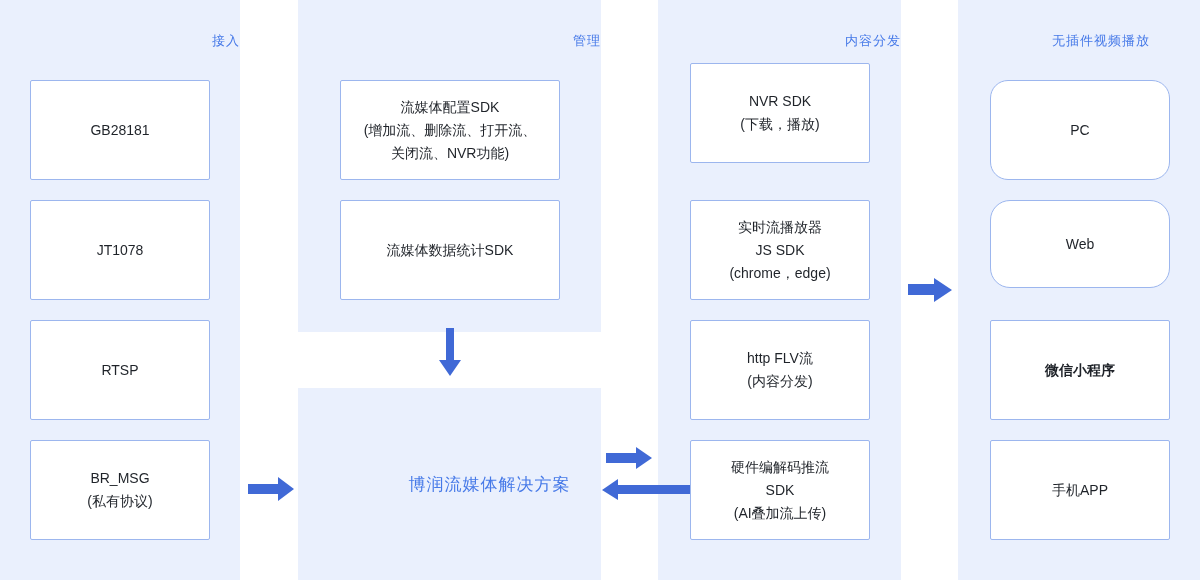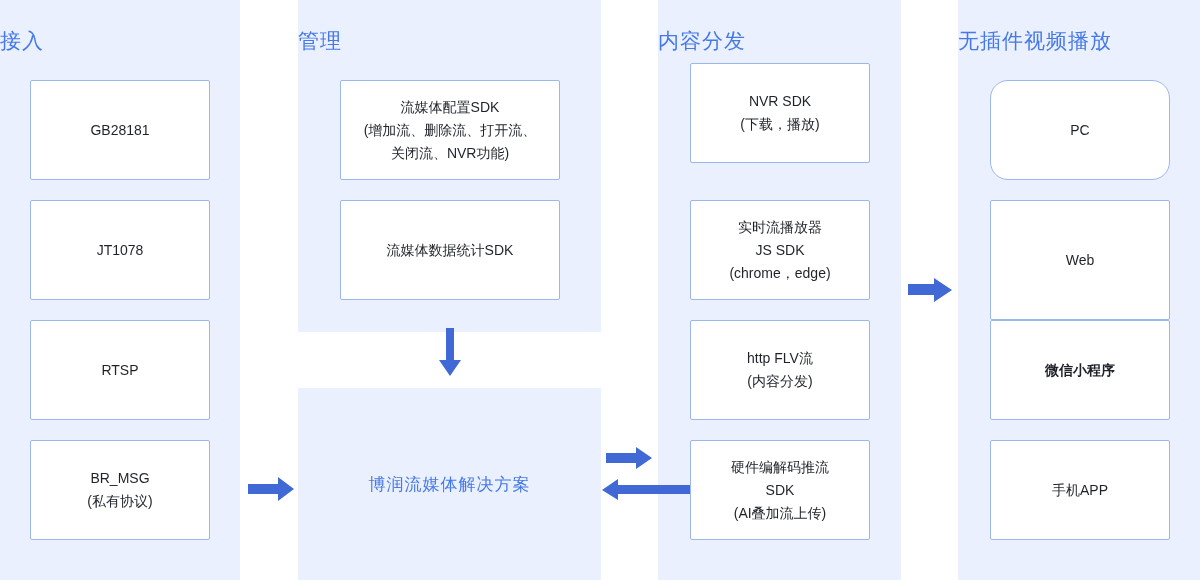--- a/index.html
+++ b/index.html
@@ -26,23 +26,23 @@
     background: #eaf0fd;
   }
   .band-access   { left: 0px;   width: 240px; height: 580px; }
   .band-manage   { left: 298px; width: 303px; height: 332px; }
   .band-solution { left: 298px; width: 303px; top: 388px; height: 192px; }
   .band-content  { left: 658px; width: 243px; height: 580px; }
   .band-play     { left: 958px; width: 242px; height: 580px; }
 
   .col-title {
     position: absolute;
-    text-align: left;
+    text-align: right;
     color: #4679e8;
-    font-size: 21px;
+    font-size: 13px;
     letter-spacing: 1px;
     line-height: 22px;
   }
 
   .node {
     position: absolute;
     background: #ffffff;
     border: 1px solid #9cb6ee;
     border-radius: 2px;
     box-sizing: border-box;
@@ -103,21 +103,21 @@
 
   <div class="node" style="left:340px; top:80px; width:220px; height:100px;">
     <span class="txt">流媒体配置SDK
 (增加流、删除流、打开流、
 关闭流、NVR功能)</span>
   </div>
   <div class="node" style="left:340px; top:200px; width:220px; height:100px;">
     <span class="txt">流媒体数据统计SDK</span>
   </div>
 
-  <div class="solution-label" style="left:298px; top:473px; width:303px;">博润流媒体解决方案</div>
+  <div class="solution-label" style="left:298px; top:473px; width:303px;padding-left:40px;">博润流媒体解决方案</div>
 
   <div class="node" style="left:690px; top:63px; width:180px; height:100px;">
     <span class="txt">NVR SDK
 (下载，播放)</span>
   </div>
   <div class="node" style="left:690px; top:200px; width:180px; height:100px;">
     <span class="txt">实时流播放器
 JS SDK
 (chrome，edge)</span>
   </div>
@@ -127,21 +127,21 @@
   </div>
   <div class="node" style="left:690px; top:440px; width:180px; height:100px;">
     <span class="txt">硬件编解码推流
 SDK
 (AI叠加流上传)</span>
   </div>
 
   <div class="node" style="left:990px; top:80px; width:180px; height:100px;border-radius:18px;">
     <span class="txt">PC</span>
   </div>
-  <div class="node" style="left:990px; top:200px; width:180px; height:120px;">
+  <div class="node" style="left:990px; top:200px; width:180px; height:88px;border-radius:20px;">
     <span class="txt">Web</span>
   </div>
   <div class="node" style="left:990px; top:320px; width:180px; height:100px;font-weight:bold;">
     <span class="txt">微信小程序</span>
   </div>
   <div class="node" style="left:990px; top:440px; width:180px; height:100px;">
     <span class="txt">手机APP</span>
   </div>
 
   <div class="arrow" style="left:248px; top:474px;">

